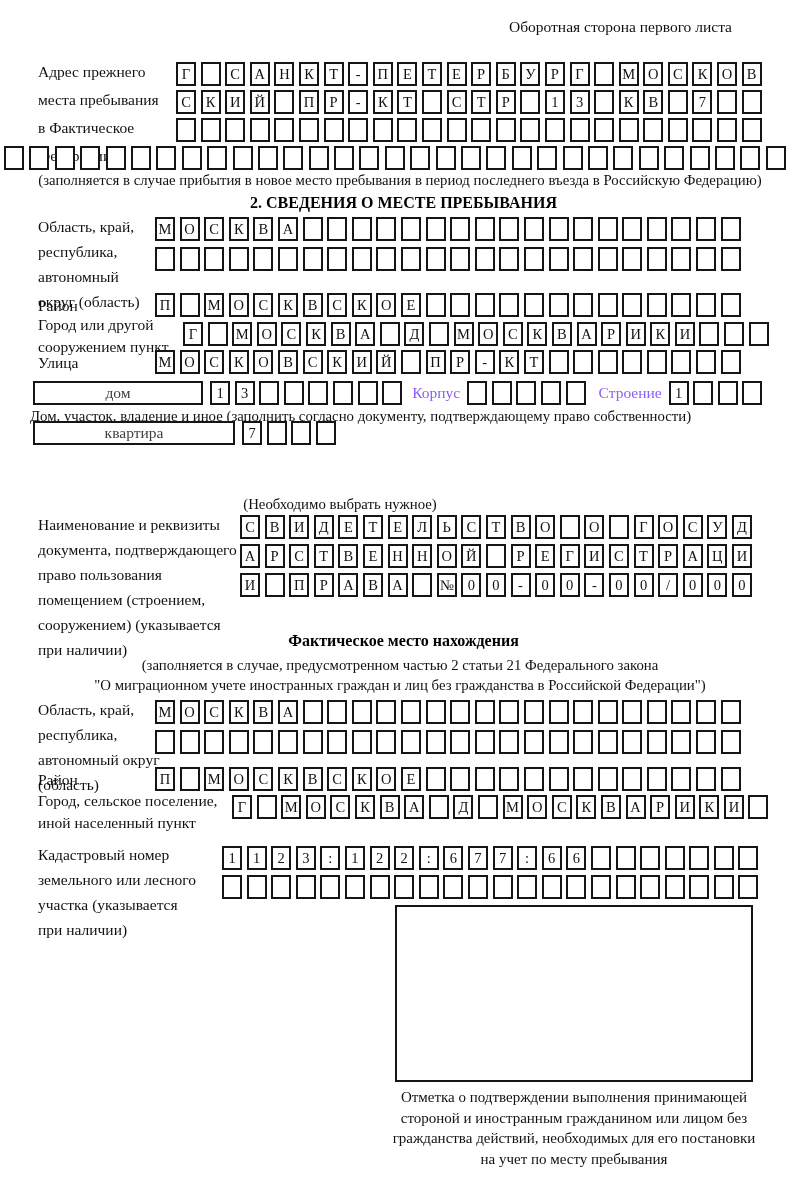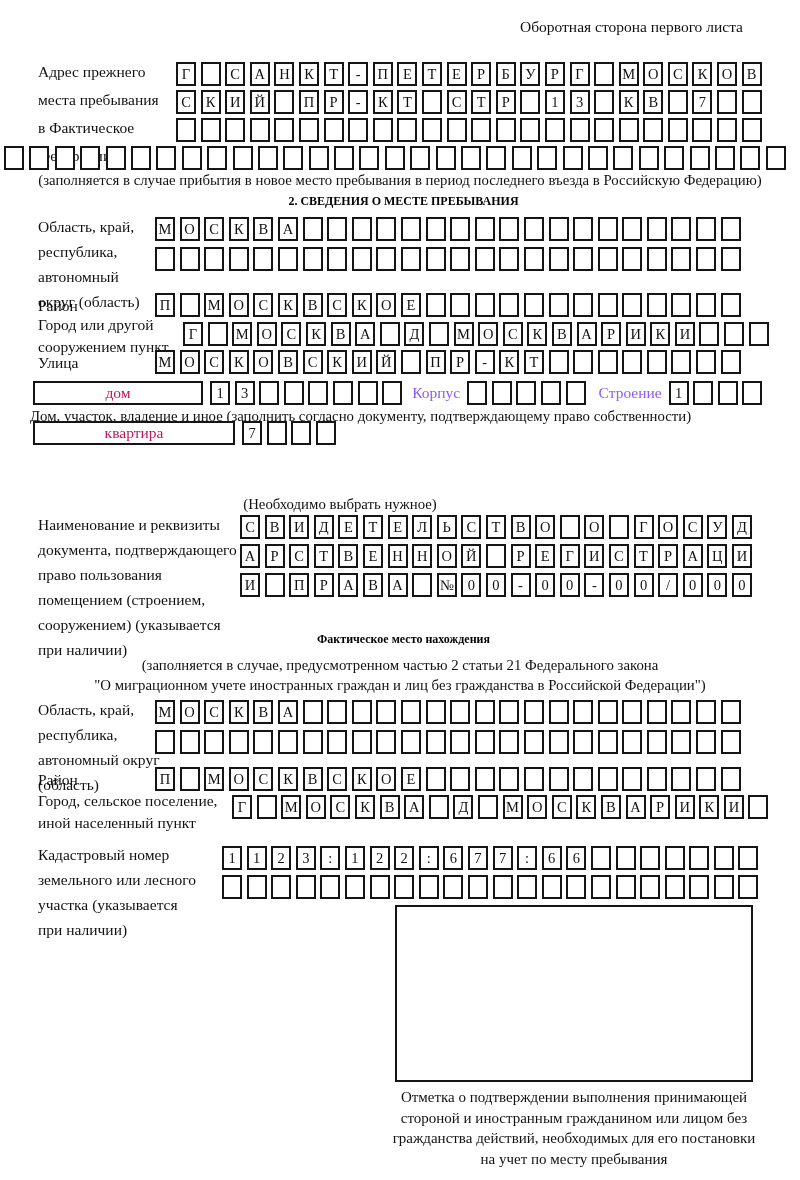--- a/index.html
+++ b/index.html
@@ -14,60 +14,60 @@
     font-size:15.5px; line-height:25px; color:#111;
   }
   .label.lh28 { line-height:28px; }
   .label.lh22 { line-height:22px; }
   .caption {
     position:absolute; font-size:14.8px; color:#111; white-space:nowrap;
   }
   .caption.center { left:0; right:0; text-align:center; white-space:normal; }
   .title {
     position:absolute; left:0; right:0; text-align:center;
-    font-size:12px; font-weight:bold; color:#000;padding-left:7px;
+    font-size:16px; font-weight:bold; color:#000;padding-left:7px;
   }
   .corner {
     position:absolute; font-size:15.5px; color:#111;
   }
   .cells { position:absolute; display:flex; column-gap:4.6px; }
   .cells.inline { position:static; display:flex; column-gap:4.6px; }
   .cells.wide { column-gap:5.4px; }
   .cell {
     flex:0 0 auto; width:16px; height:20px; background:#fff;
     border:2px solid #151515;
     display:flex; align-items:center; justify-content:center;
     font-size:14.5px; color:#111; overflow:hidden;
   }
   .flexrow { position:absolute; display:flex; align-items:center; }
   .widebox {
     flex:0 0 auto; height:20px; border:2px solid #151515; background:#fff;
     display:flex; align-items:center; justify-content:center;
-    font-size:15.5px; color:#be185d;text-align:center;
+    font-size:15.5px; color:#404040;text-align:center;
   }
   .cbx {
     flex:0 0 auto; width:20px; height:22px; border:2px solid #151515; background:#fff;
     display:flex; align-items:center; justify-content:center;
     font-size:15px; color:#111;
   }
   .inline-label { font-size:15.5px; color:#8b5cf6; white-space:nowrap; }
   .bigbox {
     position:absolute; border:2px solid #151515; background:#fff;
   }
   .markcap {
     position:absolute; text-align:center; white-space:pre-line;
     font-size:15px; line-height:20.5px; color:#111;
   }
 </style>
 </head>
 <body>
 
 <div class="page">
 
-  <div class="corner" style="top:18px; right:57px;">Оборотная сторона первого листа</div>
+  <div class="corner" style="top:18px; right:68px;">Оборотная сторона первого листа</div>
 
   <div class="label lh28" style="left:38px; top:58px;">Адрес прежнего
 места пребывания
 в Фактическое
 Федерации</div>
   <div class="cells" style="left:176px; top:62px;">
       <span class="cell">Г</span>
       <span class="cell"></span>
       <span class="cell">С</span>
       <span class="cell">А</span>

